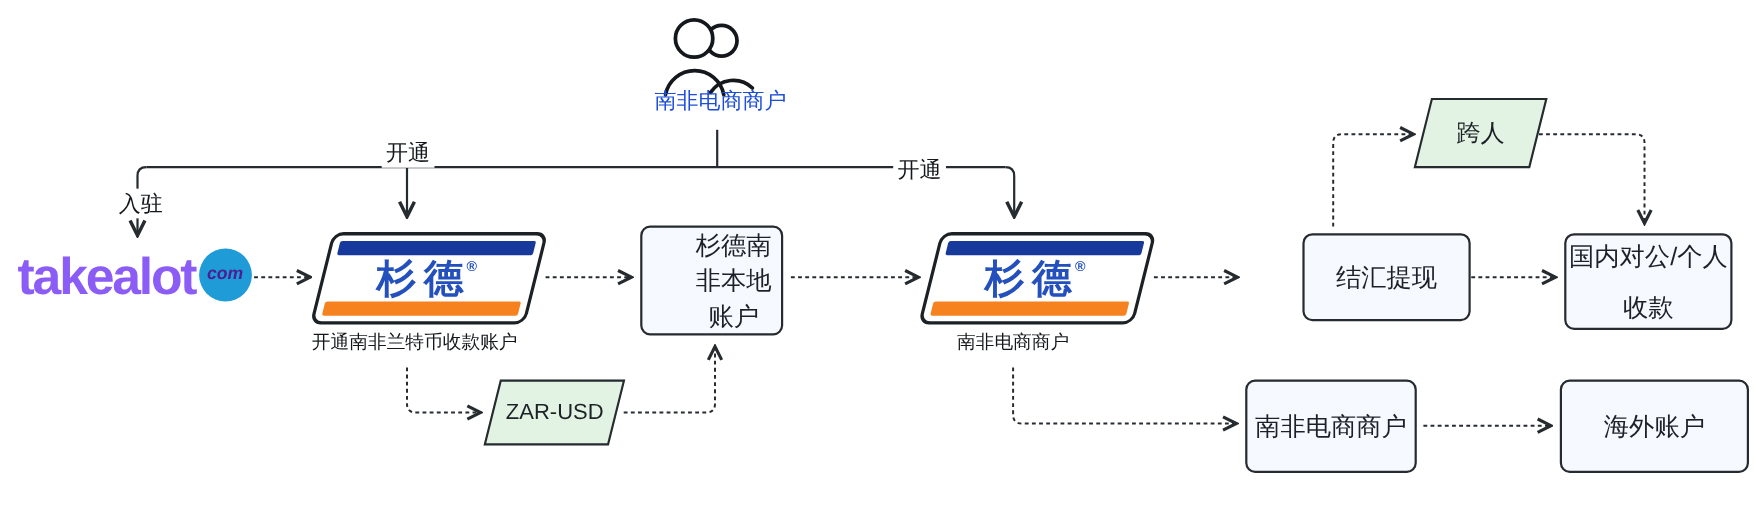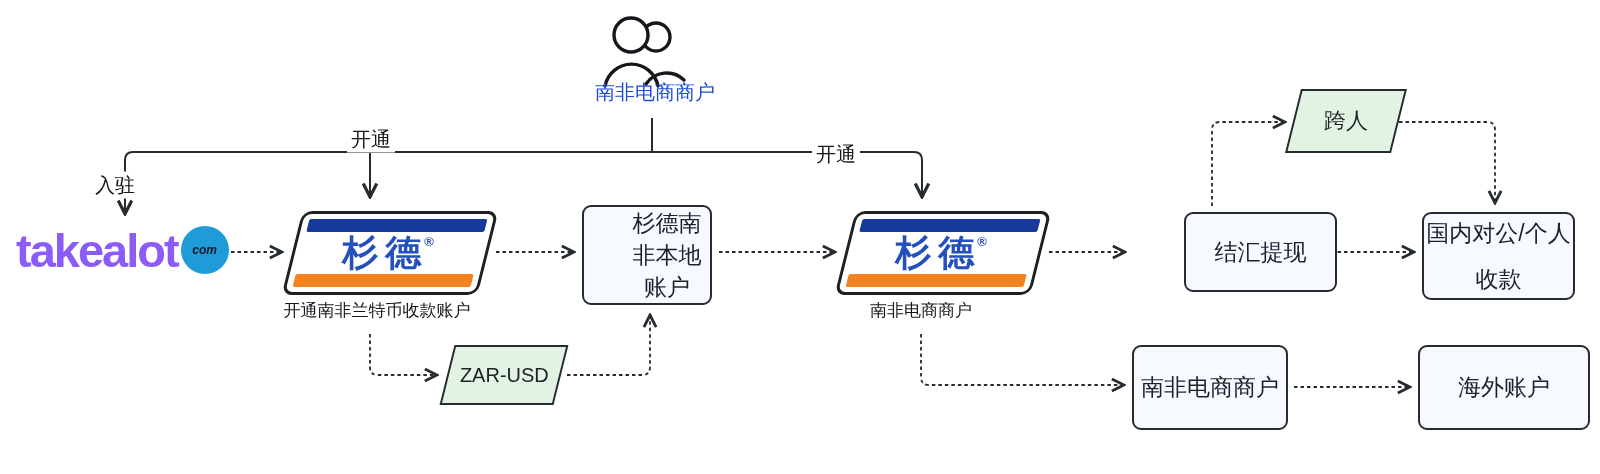--- a/index.html
+++ b/index.html
@@ -38,21 +38,21 @@
   
   .person{position:absolute;left:598px;top:8px;}
   .merchant-label{position:absolute;left:655px;top:92px;transform:translate(-50%,-50%);
                   font-size:20px;color:#1d4ed8;white-space:nowrap;}
 
   
   .takealot{position:absolute;left:16px;top:226px;display:flex;align-items:center;}
   .tl-word{font-size:47px;font-weight:bold;color:#8b5cf6;letter-spacing:-2px;line-height:1;}
   .tl-circle{width:48px;height:48px;border-radius:50%;background:#1f9bd8;margin-left:3px;
              display:flex;align-items:center;justify-content:center;}
-  .tl-tld{color:#0f172a;font-size:12px;font-weight:bold;font-style:italic;}
+  .tl-tld{color:#4c1d95;font-size:16px;font-weight:bold;font-style:italic;}
 </style>
 </head>
 <body>
 
 <div class="canvas">
 
   <svg class="edges" viewBox="0 0 1600 474">
     <defs>
       <marker id="arr" viewBox="0 0 8 8" refX="7" refY="4" markerWidth="9" markerHeight="9" orient="auto">
         <path d="M1,1 L7,4 L1,7" fill="none" stroke="#262b30" stroke-width="1.4"></path>
@@ -83,21 +83,21 @@
   <div class="person">
     <svg width="95" height="88" viewBox="0 0 95 88" fill="none" stroke="#14181c" stroke-width="3.4" stroke-linecap="round">
       <circle cx="58" cy="29" r="14"></circle>
       <path d="M48,76 a25,25 0 0 1 38,-4"></path>
       <circle cx="33" cy="27" r="17" fill="#fff"></circle>
       <path d="M7,78 a27,27 0 0 1 53,0"></path>
     </svg>
   </div>
   <div class="merchant-label">南非电商商户</div>
 
-  <div class="edge-label" style="left:115px;top:185px;">入驻</div>
+  <div class="edge-label" style="left:128px;top:185px;">入驻</div>
   <div class="edge-label" style="left:371px;top:139px;">开通</div>
   <div class="edge-label" style="left:836px;top:154px;">开通</div>
 
   <div class="takealot">
     <span class="tl-word">takealot</span>
     <span class="tl-circle">
       <span class="tl-tld">com</span>
     </span>
   </div>
 

